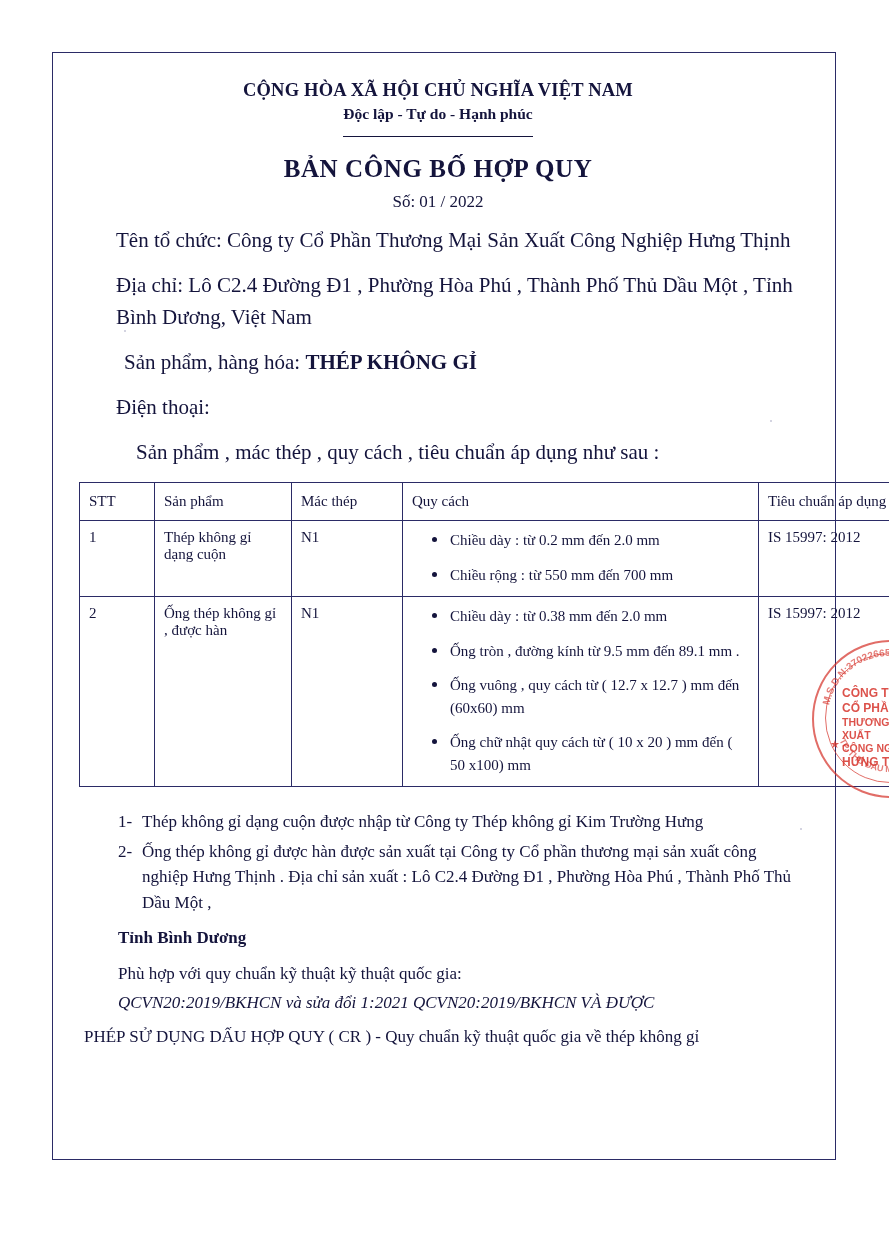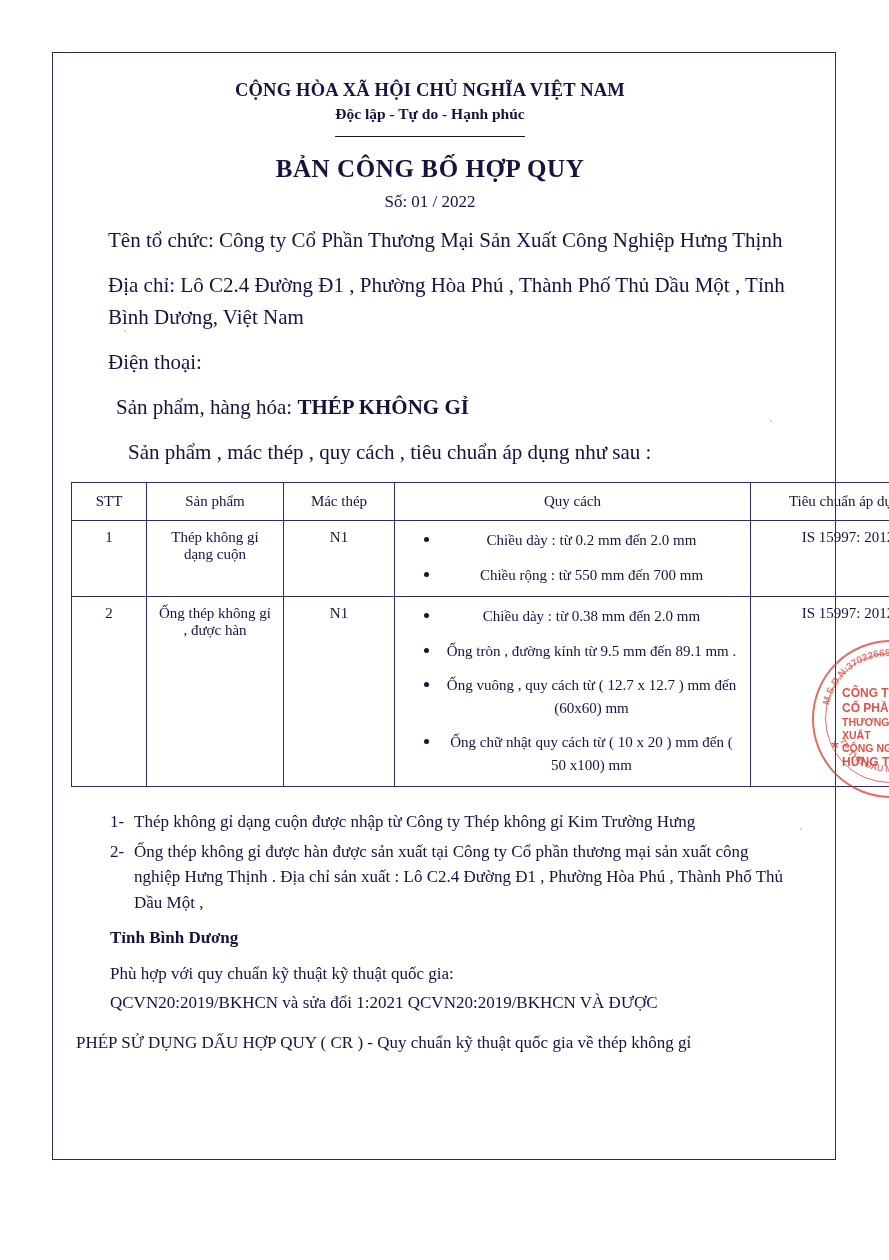--- a/index.html
+++ b/index.html
@@ -29,21 +29,21 @@
     left: 52px;
     top: 52px;
     width: 784px;
     height: 1108px;
     border: 1.5px solid #2b2b66;
     box-sizing: border-box;
   }
 
   .content {
     position: absolute;
-    left: 56px;
+    left: 64px;
     top: 62px;
     width: 748px;
     box-sizing: border-box;
     padding: 8px 14px 0 14px;
   }
 
   .hdr-national {
     text-align: center;
     font-weight: bold;
     font-size: 18.5px;
@@ -98,21 +98,21 @@
     margin-left: 1px;
     font-size: 15px;
     color: #14143c;
     table-layout: fixed;
   }
   table.spec th, table.spec td {
     border: 1px solid #2b2b66;
     vertical-align: top;
     padding: 8px 9px;
     font-weight: normal;
-    text-align: center;
+    text-align: left;
   }
   table.spec th {
     padding-top: 10px;
     padding-bottom: 10px;
   }
   .col-stt   { width: 56px;  text-align: center; }
   .col-sp    { width: 118px; }
   .col-mac   { width: 92px;  text-align: center; }
   .col-quy   { width: 337px; }
   .col-tc    { width: 176px; }
@@ -161,22 +161,22 @@
   }
   .note-text { flex: 1; }
 
   .tail {
     font-size: 17px;
     line-height: 1.5;
     color: #14143c;
   }
   .tail.p1 { margin-top: 10px; padding-left: 40px; font-weight: bold; }
   .tail.p2 { margin-top: 10px; padding-left: 40px; }
-  .tail.p3 { margin-top: 4px; padding-left: 40px; text-align: justify; }
-  .tail.p4 { margin-top: 14px; padding-left: 6px; text-align: justify; }
+  .tail.p3 { margin-top: 4px; padding-left: 40px; text-align: justify; font-style: italic; }
+  .tail.p4 { margin-top: 8px; padding-left: 6px; text-align: justify; }
 
   
   .stamp {
     position: absolute;
     left: 812px;
     top: 640px;
     width: 158px;
     height: 158px;
     pointer-events: none;
   }
@@ -245,26 +245,26 @@
     <div class="doc-number">Số: 01 / 2022</div>
 
     <div class="para indent">
       <span>Tên tổ chức: </span><span>Công ty Cổ Phần Thương Mại Sản Xuất Công Nghiệp Hưng Thịnh</span>
     </div>
 
     <div class="para indent">
       <span>Địa chỉ: </span><span>Lô C2.4 Đường Đ1 , Phường Hòa Phú , Thành Phố Thủ Dầu Một , Tỉnh Bình Dương, Việt Nam</span>
     </div>
 
+    <div class="para indent2">
+      <span>Sản phẩm, hàng hóa: </span><span class="bold">THÉP KHÔNG GỈ</span>
+    </div>
+
     <div class="para indent">
       <span>Điện thoại:</span><span></span>
-    </div>
-
-    <div class="para indent2">
-      <span>Sản phẩm, hàng hóa: </span><span class="bold">THÉP KHÔNG GỈ</span>
     </div>
 
 
     <div class="para indent3">Sản phẩm , mác thép , quy cách , tiêu chuẩn áp dụng như sau :</div>
 
     <table class="spec">
       <thead>
         <tr>
           <th class="col-stt c">STT</th>
           <th class="col-sp">Sản phẩm</th>

